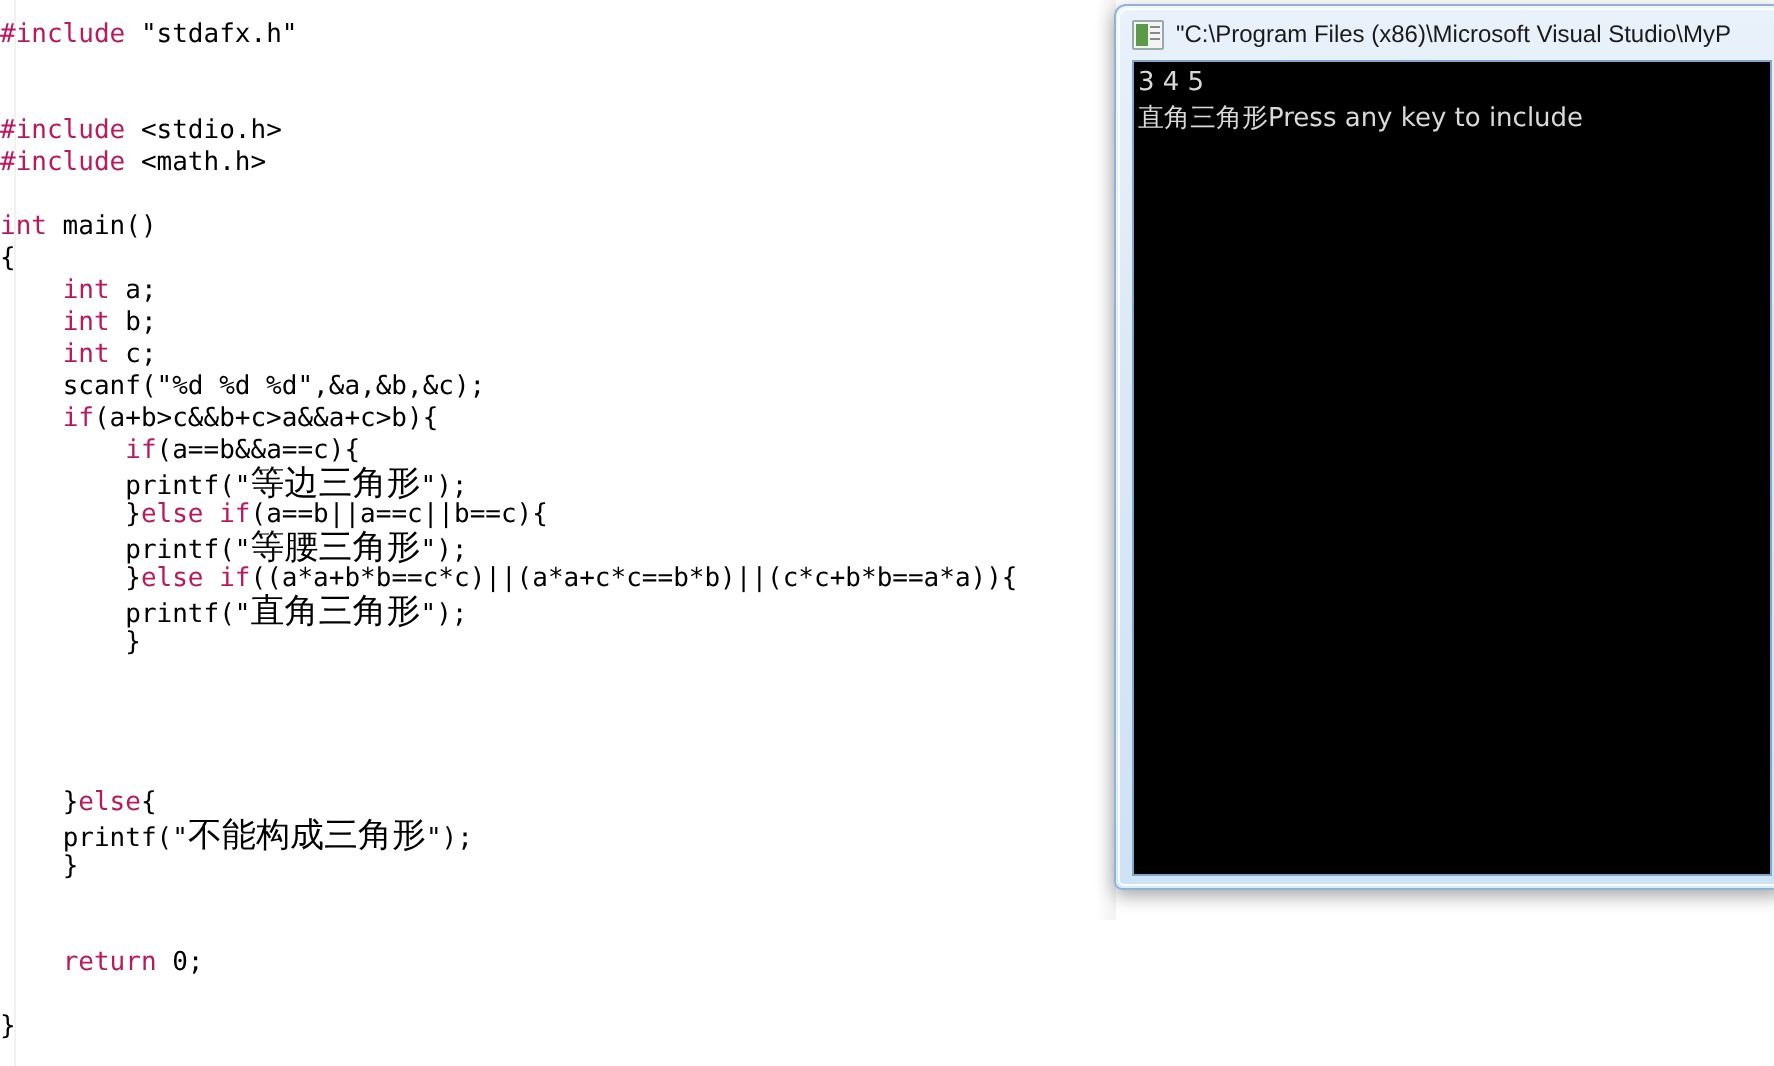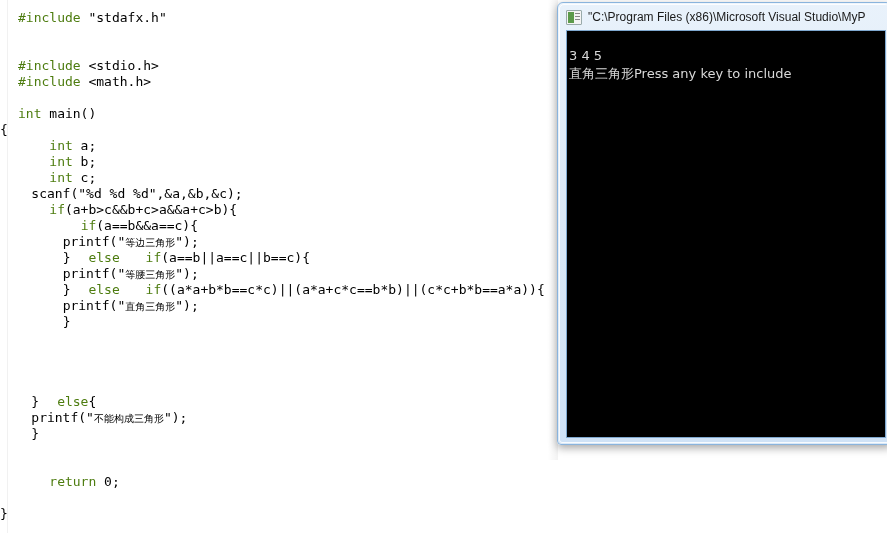--- a/index.html
+++ b/index.html
@@ -39,22 +39,22 @@
     width: 560px;
     padding-top: 10px;
     font-family: "DejaVu Sans Mono", monospace;
     font-size: 13px;
     line-height: 16px;
     color: #000000;
     white-space: pre;
     letter-spacing: 0px;
   }
   .ln { height: 16px; white-space: pre; }
-  .kw  { color: #4d7c0f; margin-left: 18px; }
-  .cn  { font-family: Liberation Sans, sans-serif; font-size: 10px; }
+  .kw  { color: #be185d; }
+  .cn  { font-family: Liberation Sans, sans-serif; font-size: 17px; }
 
   
   #console-window {
     position: absolute;
     left: 557px;
     top: 2px;
     width: 335px;
     height: 443px;
     border-radius: 6px 6px 4px 4px;
     background: linear-gradient(to bottom, #e9f2fb 0%, #dce9f7 40%, #cfe2f6 100%);
@@ -123,21 +123,21 @@
     height: 406px;
     background: #000000;
     overflow: hidden;
     box-shadow: 0 0 0 1px #7fa8cf;
   }
   #console-text {
     font-family: "DejaVu Sans Mono", monospace;
     font-size: 13px;
     line-height: 18px;
     color: #d9d9d9;
-    padding: 16px 0 0 2px;
+    padding: 2px 0 0 2px;
     white-space: pre;
   }
   .cjk { font-family: "DejaVu Sans", sans-serif; }
   #console-shadow-left {
     position: absolute;
     left: 548px;
     top: 0;
     width: 10px;
     height: 460px;
     background: linear-gradient(to right, rgba(0,0,0,0) 0%, rgba(0,0,0,0.05) 100%);

